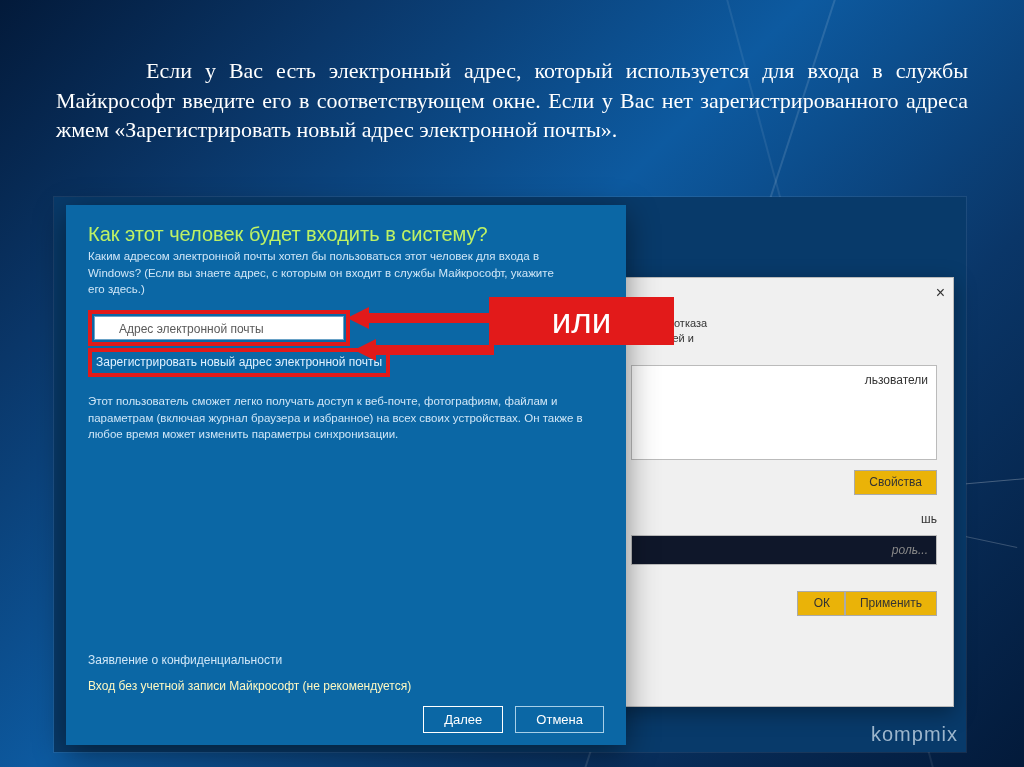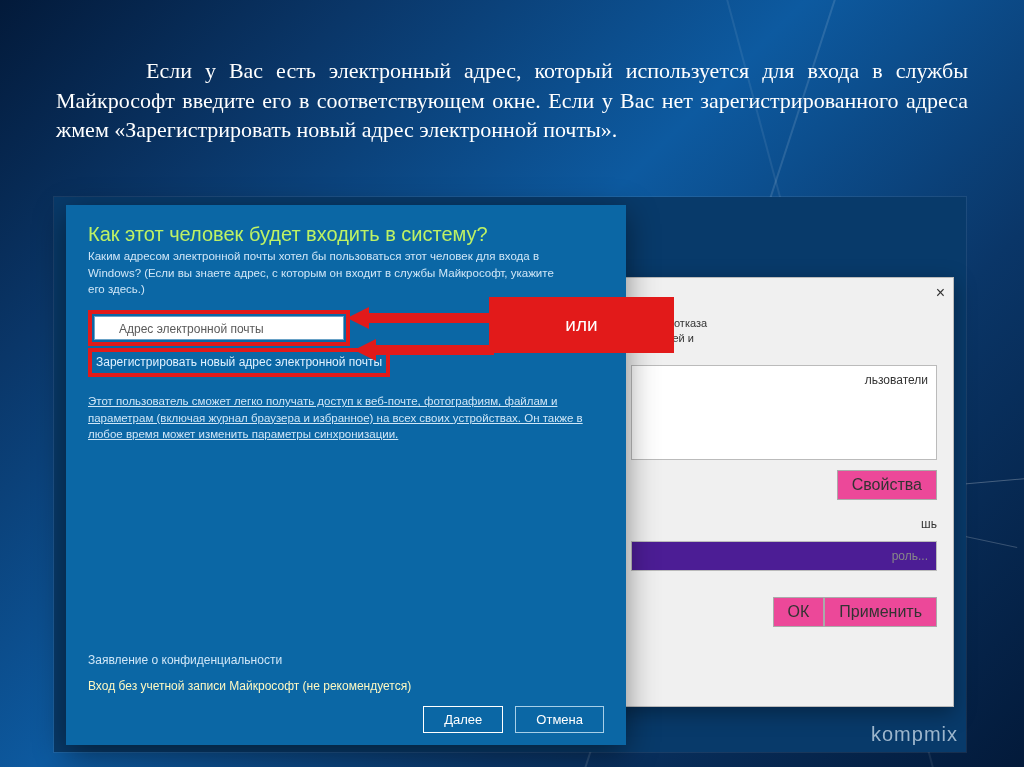--- a/index.html
+++ b/index.html
@@ -54,25 +54,25 @@
     color:#333; font-size:16px;
   }
   .back-body { padding: 38px 16px 12px 16px; font-size:11px; color:#333; line-height:1.4; }
   .back-list {
     margin: 18px 0 0 0;
     border:1px solid #bbb; background:#fff; height:95px; padding:6px 8px;
     font-size:12px;
   }
   .back-btnrow { display:flex; justify-content:flex-end; gap:10px; margin-top:10px; }
   .gray-btn {
-    background:#ec4899; border:1px solid #aaa; padding:3px 14px; font-size:16px;
+    background:#eab308; border:1px solid #aaa; padding:3px 14px; font-size:12px;
     min-width:72px; text-align:right;
   }
   .back-sub { margin-top:16px; font-size:12px; }
-  .pw-box { margin-top:8px; border:1px solid #bbb; background:#4c1d95; height:30px; padding:6px 8px; color:#888; font-size:12px; }
+  .pw-box { margin-top:8px; border:1px solid #bbb; background:#0f172a; height:30px; padding:6px 8px; color:#888; font-size:12px;font-style:italic; }
   .back-bottom { display:flex; justify-content:flex-end; margin-top:26px; }
 
   
   .front-dialog {
     position: absolute;
     left: 12px; top: 8px;
     width: 560px; height: 540px;
     background: #0b67a5;
     color: #e8f2fb;
     padding: 18px 22px 16px 22px;
@@ -87,40 +87,40 @@
     width: 250px; height: 24px;
     background:#fff; color:#5a5a5a;
     font-size:12px; padding:0 24px; line-height:24px;
     border:1px solid #6aa2c7;
   }
   .register-link {
     font-size:12px; color:#dff1ff; text-decoration:none;
     display:inline-block; padding:2px 0;
   }
 
-  .front-note { font-size:11.5px; color:#cfe6f7; line-height:1.45; margin-top:16px; max-width:500px;text-decoration:underline; }
+  .front-note { font-size:11.5px; color:#cfe6f7; line-height:1.45; margin-top:16px; max-width:500px; }
 
   .privacy { position:absolute; left:22px; bottom:78px; font-size:12px; color:#cfe6f7; }
   .nomsa { position:absolute; left:22px; bottom:52px; font-size:12px; color:#fef9c3; }
 
   .front-btns { position:absolute; right:22px; bottom:12px; display:flex; gap:12px; }
   .win-btn {
     border:1px solid #a7cfe8; background:transparent; color:#fff;
     font-size:13px; padding:5px 20px;
   }
   .win-btn.primary { border:1.5px solid #fff; }
 
   
   .or-box {
     position:absolute;
     left:435px; top:100px;
-    width:185px; height:56px;
+    width:185px; height:48px;
     background:#e21a1a; color:#fff;
     display:flex; align-items:center; justify-content:center;
-    font-size:19px; font-weight:400;
+    font-size:35px; font-weight:400;
   }
   .arrow1 {
     position:absolute; left:293px; top:108px;
   }
   .arrow2 {
     position:absolute; left:300px; top:140px;
   }
   .arrow-svg { display:block; }
 
   .watermark {

